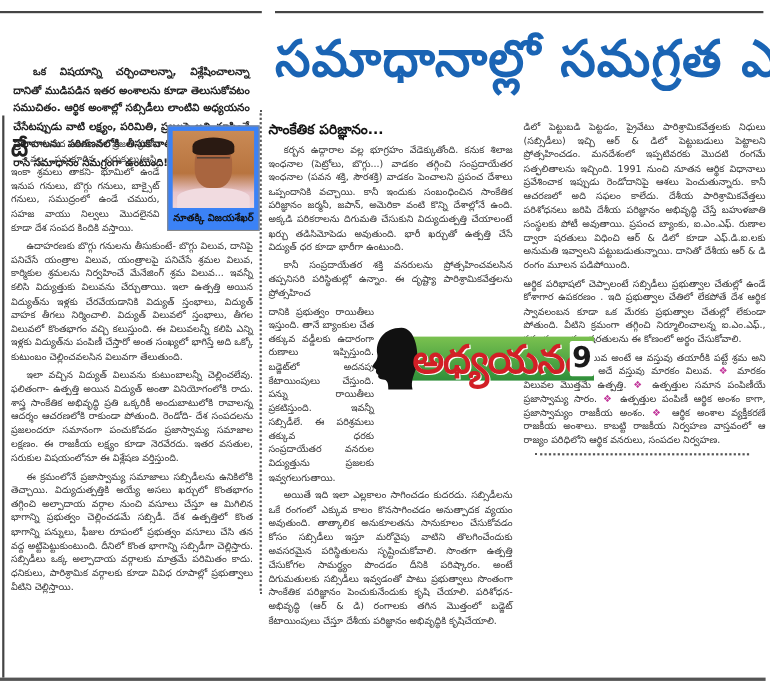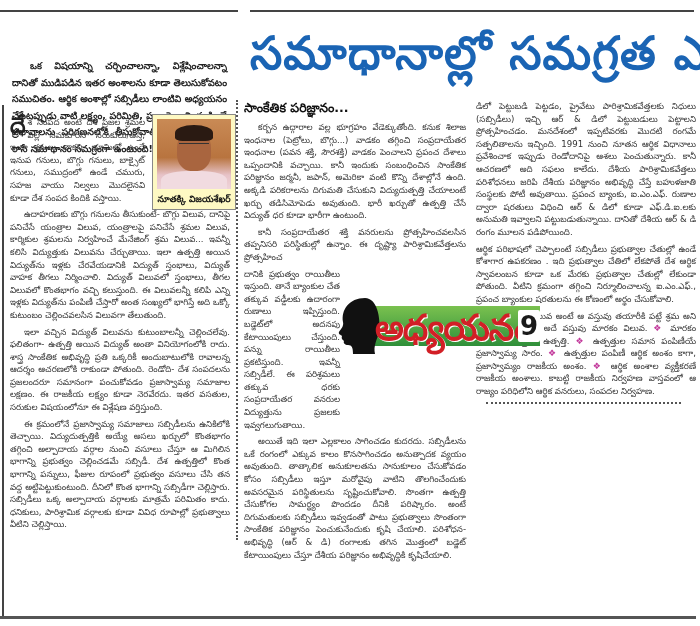--- a/index.html
+++ b/index.html
@@ -5,30 +5,30 @@
   html, body { margin: 0; padding: 0; background: #ffffff; }
   body { width: 700px; height: 626px; position: relative; overflow: hidden; font-family: "DejaVu Sans", sans-serif; color: #2a2a2a; }
   .page { position: absolute; left: 0; top: 0; width: 700px; height: 626px; }
   .rule-top-left { position: absolute; left: 0; top: 10px; width: 238px; height: 2px; background: #444; }
   .rule-top-right { position: absolute; left: 250px; top: 10px; width: 444px; height: 2px; background: #444; }
   .rule-bottom { position: absolute; left: 0; top: 616px; width: 696px; height: 3px; background: #555; }
   .left-border { position: absolute; left: 2px; top: 105px; width: 2px; height: 511px; background: #444; }
   .dotted-sep { position: absolute; left: 236px; top: 100px; width: 0; height: 440px; border-left: 2px dotted #555; }
   .headline { position: absolute; left: 250px; top: 18px; width: 445px; height: 70px; font-family: "DejaVu Sans", sans-serif; font-weight: bold; font-size: 46px; line-height: 70px; color: #1a64b4; letter-spacing: 1px; white-space: nowrap; }
   .intro { position: absolute; left: 12px; top: 14px; width: 215px; font-size: 9.5px; line-height: 16.5px; font-weight: bold; color: #222; text-align: justify; text-indent: 18px; margin-top: 44px; }
-  .col { position: absolute; font-size: 8.6px; line-height: 12.6px; color: #333; text-align: justify; }
+  .col { position: absolute; font-size: 8.6px; line-height: 12.6px; color: #333; text-align: justify; margin-top: 10px; }
   .col p { margin: 0 0 4px 0; text-indent: 14px; }
   .col p.noindent { text-indent: 0; }
   .col1 { left: 10px; top: 116px; width: 220px; }
   .col1-top { width: 135px; }
   .dropcap { font-size: 22px; font-weight: bold; float: left; line-height: 20px; margin-right: 2px; color: #222; }
   .col2 { left: 244px; top: 100px; width: 222px; }
   .col3 { left: 476px; top: 100px; width: 220px; }
   .subhead { font-size: 12.5px; font-weight: bold; color: #111; margin: 0 0 5px 0; line-height: 16px; }
-  .author-photo { position: absolute; left: 152px; top: 114px; width: 82px; height: 94px; border: 1px solid #888; background: #fef9c3; }
+  .author-photo { position: absolute; left: 152px; top: 114px; width: 82px; height: 94px; border: 1px solid #888; background: #3b82f6; }
   .photo-inner { position: absolute; left: 4px; top: 4px; width: 74px; height: 70px; background: linear-gradient(180deg, #c98a55 0%, #b8743f 55%, #e7c3c8 80%, #efd4d9 100%); overflow: hidden; }
   .face { position: absolute; left: 20px; top: 10px; width: 34px; height: 42px; background: #a9653f; border-radius: 45% 45% 40% 40%; }
   .hair { position: absolute; left: 18px; top: 6px; width: 38px; height: 16px; background: #2a1a12; border-radius: 50% 50% 20% 20%; }
   .glasses { position: absolute; left: 22px; top: 24px; width: 30px; height: 6px; border-top: 1px solid #333; }
   .shirt { position: absolute; left: 4px; top: 52px; width: 66px; height: 22px; background: #f1dbe0; border-radius: 40% 40% 0 0; }
   .photo-caption { position: absolute; left: 0; top: 76px; width: 82px; text-align: center; font-size: 9px; font-weight: bold; color: #111; line-height: 16px; }
   .logo { position: absolute; left: 335px; top: 296px; width: 210px; height: 60px; }
   .logo-band { position: absolute; left: 30px; top: 10px; width: 175px; height: 40px; background: linear-gradient(180deg, #7ac14f 0%, #2f8f3a 100%); }
   .logo-text { position: absolute; left: 40px; top: 6px; font-size: 36px; font-weight: bold; color: #d21f26; line-height: 52px; letter-spacing: -1px; text-shadow: 1px 1px 0 #ffffff; white-space: nowrap; }
   .logo-num { position: absolute; left: 183px; top: 14px; width: 22px; height: 32px; background: #ffffff; color: #1a1a1a; font-size: 26px; font-weight: bold; line-height: 32px; text-align: center; border-radius: 2px; }

